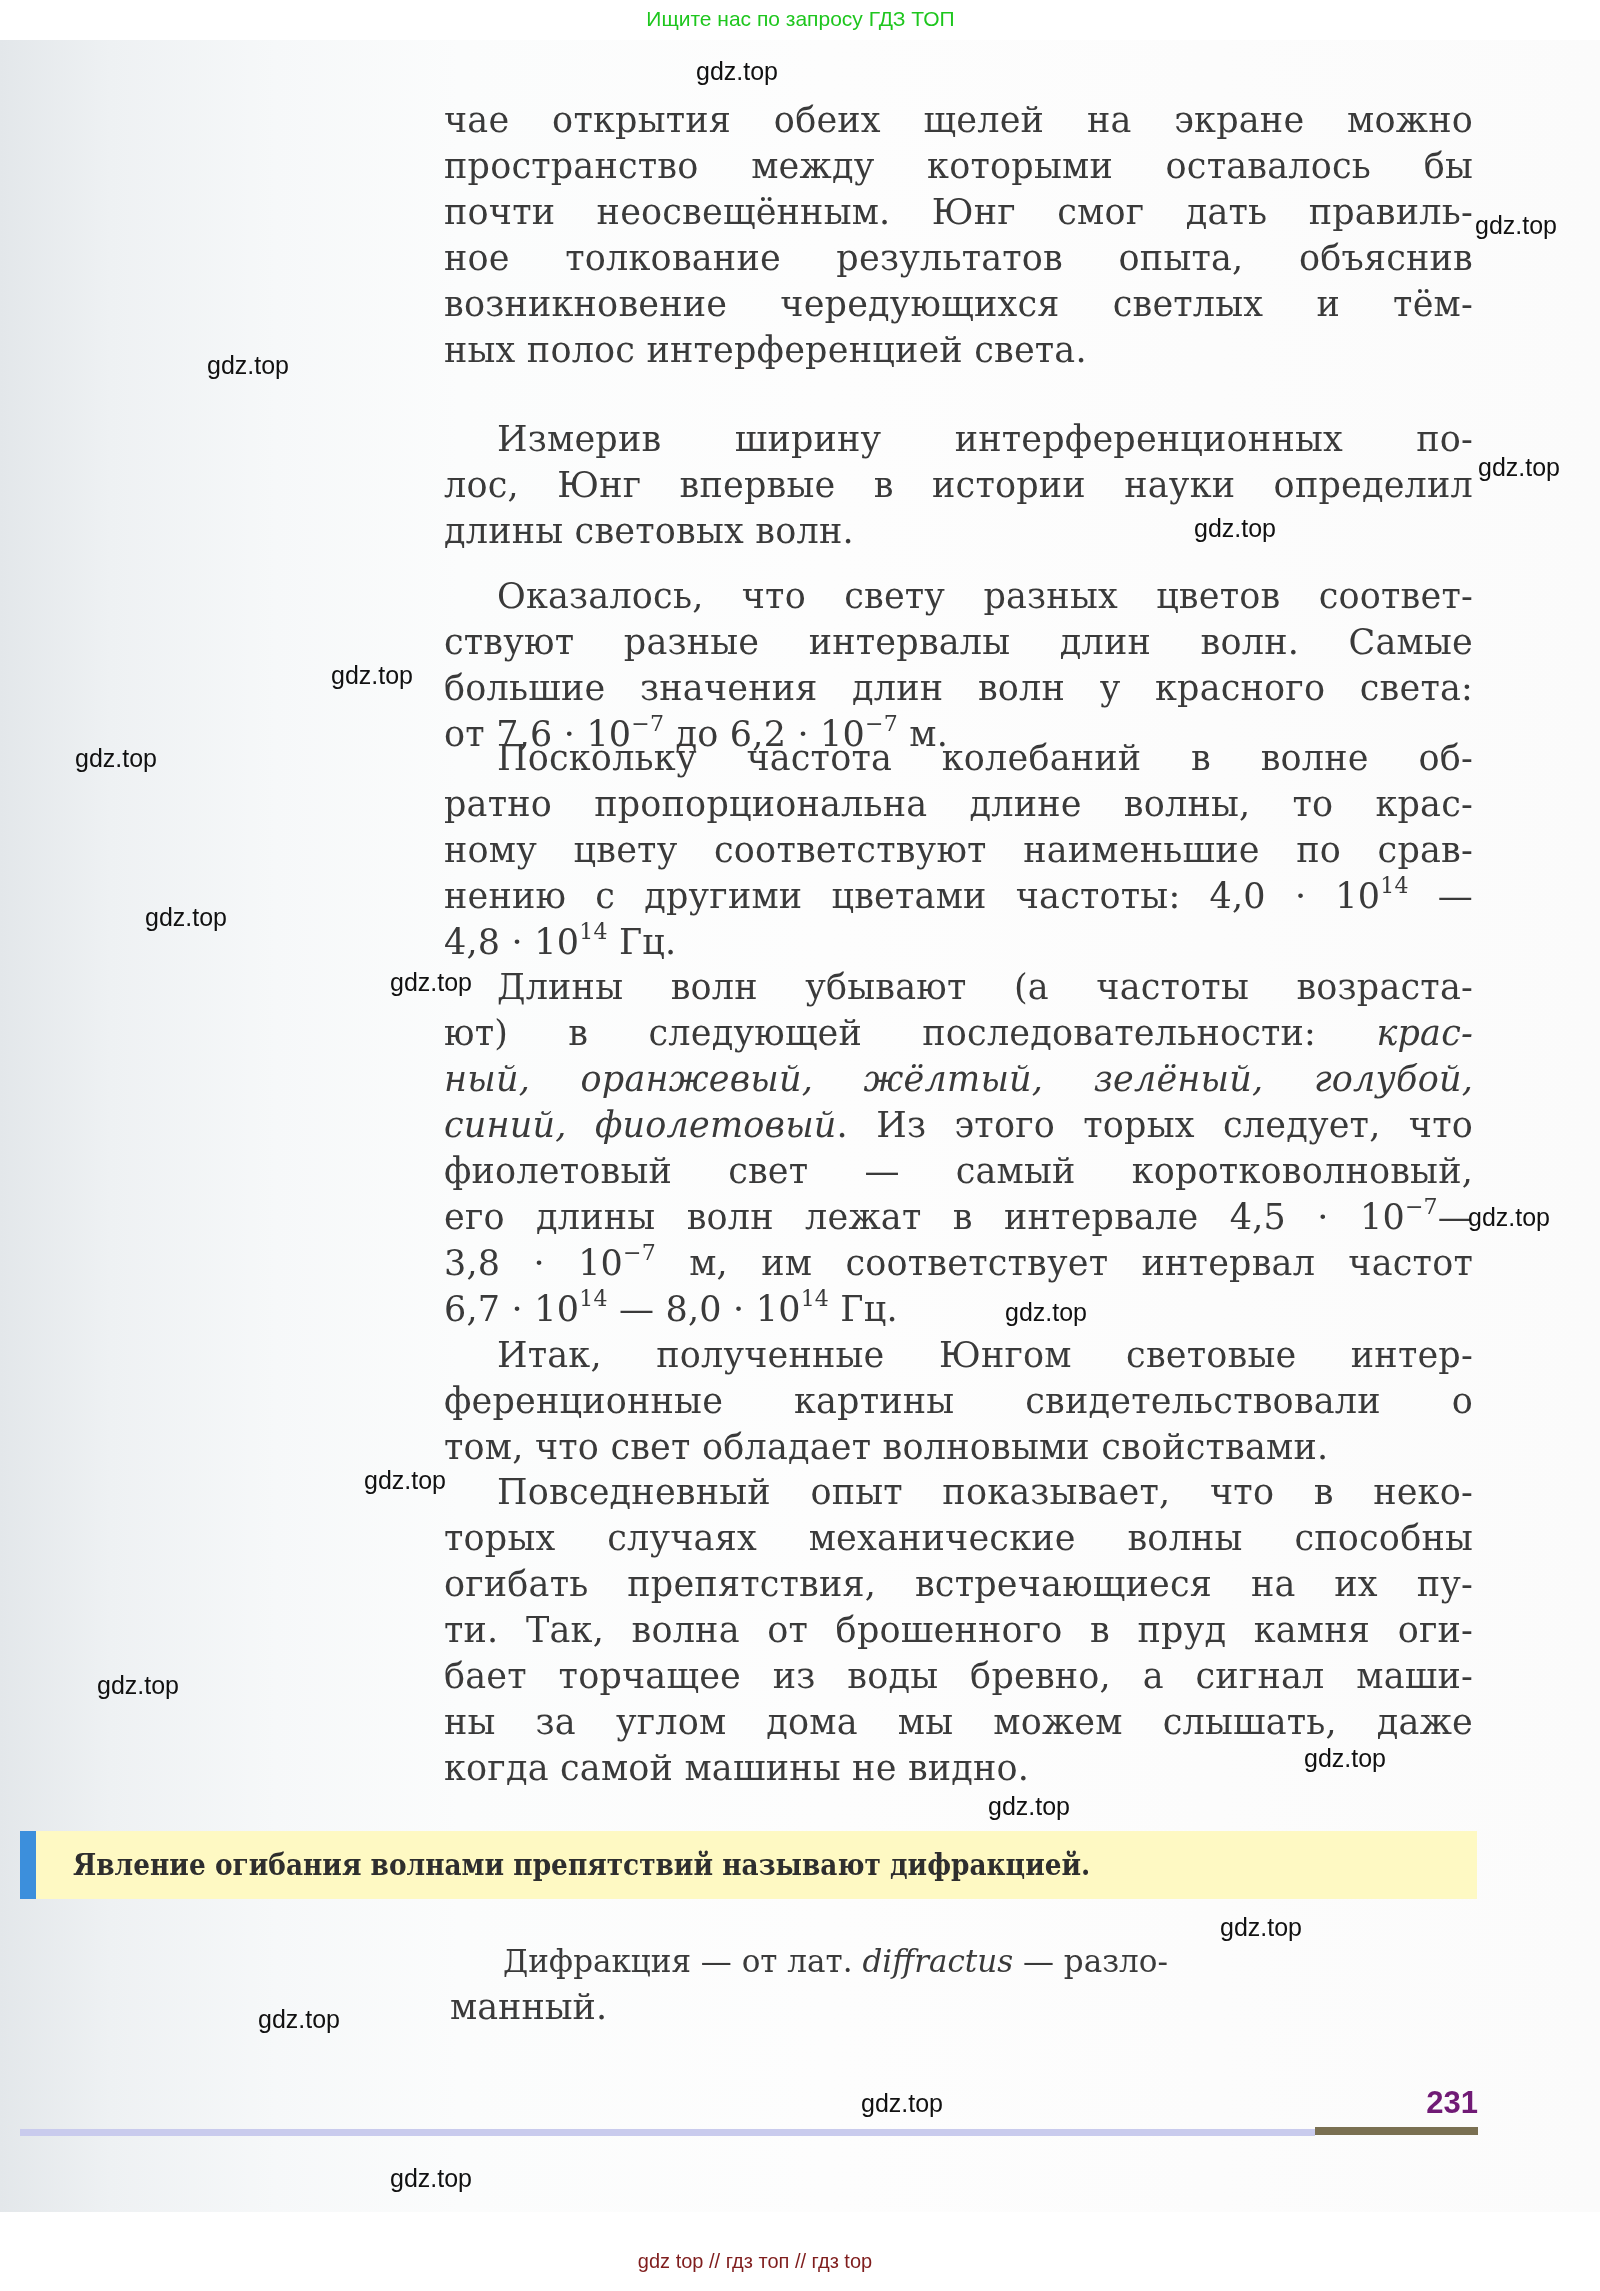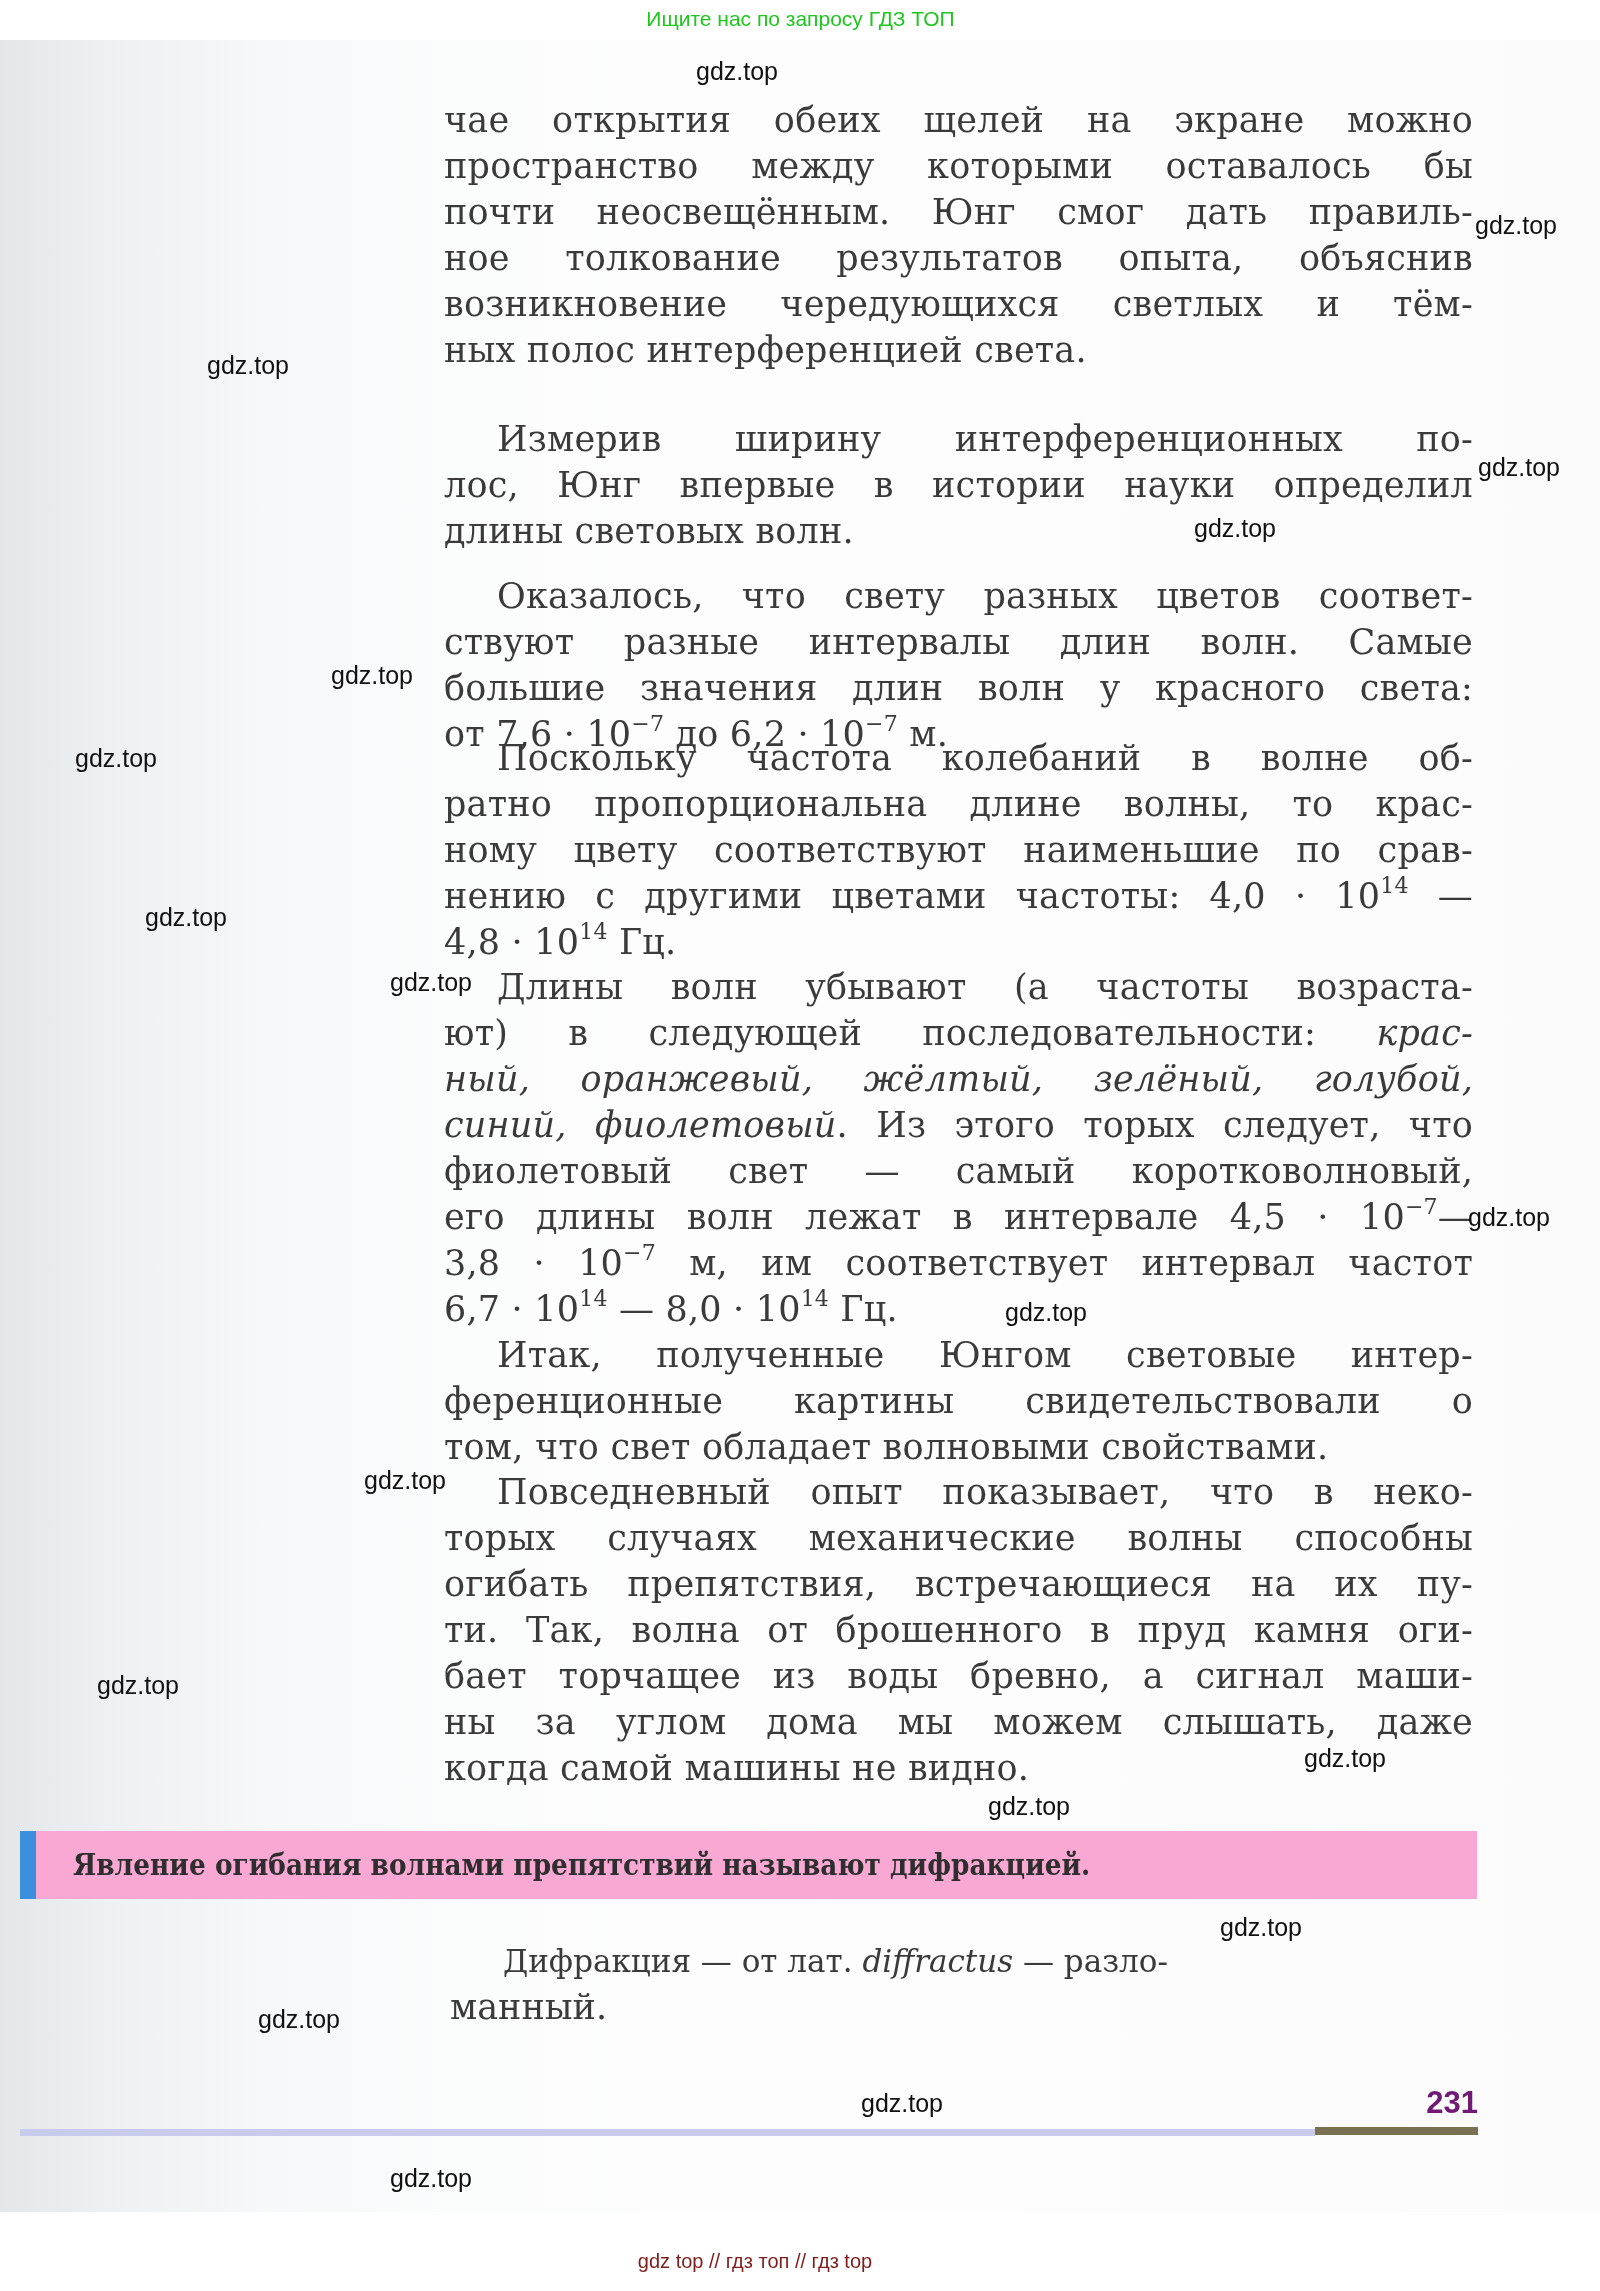--- a/index.html
+++ b/index.html
@@ -22,21 +22,21 @@
     font-family:"DejaVu Serif", serif; font-size:35px; line-height:46px;
     color:#3a3a3a; letter-spacing:0.2px;
   }
   .col .ln { display:block; white-space:nowrap; text-align-last:justify; text-align:justify; }
   .col .ln.last { text-align-last:left; }
   .col .ln.ind { padding-left:53px; }
   sup { font-size:22px; line-height:0; vertical-align:0.7em; }
   i { font-style:italic; }
   .hl {
     position:absolute; left:20px; top:1831px; width:1457px; height:68px;
-    background:#f9a8d4;
+    background:#fef9c3;
   }
   .hl .bar { position:absolute; left:0; top:0; width:15.6px; height:68px; background:#3c8fdc; }
   .hl .txt {
     position:absolute; left:53px; top:0; height:68px; line-height:68px;
     font-family:"DejaVu Serif", serif; font-weight:bold; font-size:30px; color:#2e2e2e;
     white-space:nowrap; transform:scaleX(0.88); transform-origin:left;
   }
   .note {
     position:absolute; left:503px; top:1938px; font-family:"DejaVu Serif", serif;
     font-size:31px; line-height:46px; color:#3a3a3a; white-space:nowrap;

